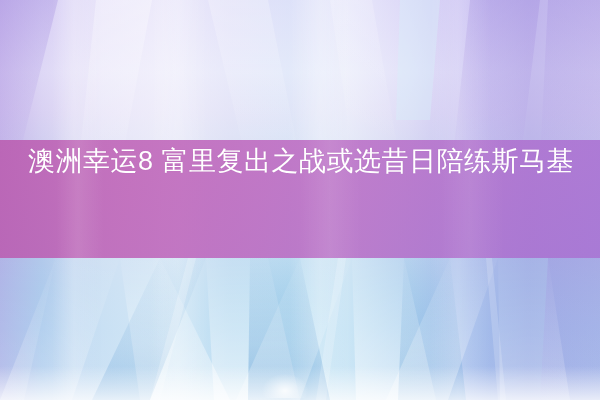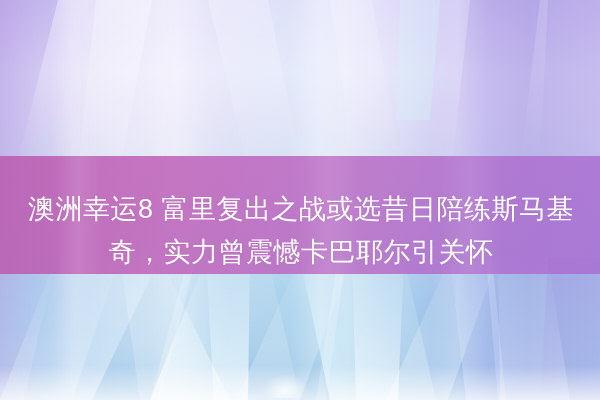--- a/index.html
+++ b/index.html
@@ -103,34 +103,34 @@
     width: 46px;
     height: 24px;
     background: radial-gradient(ellipse at 50% 70%, rgba(255,255,255,0.85) 0%, rgba(255,255,255,0.28) 45%, rgba(255,255,255,0) 72%);
     pointer-events: none;
   }
 
   
   .band {
     position: absolute;
     left: 0;
-    top: 156px;
+    top: 140px;
     width: 600px;
     height: 118px;
     background: linear-gradient(100deg,
         rgba(186,92,176,0.88) 0%,
         rgba(190,96,182,0.86) 22%,
         rgba(188,100,190,0.84) 44%,
         rgba(180,104,198,0.82) 66%,
         rgba(172,108,206,0.82) 86%,
         rgba(168,110,210,0.84) 100%);
     display: flex;
     flex-direction: column;
     align-items: center;
-    justify-content: flex-end;
+    justify-content: flex-start;
     box-sizing: border-box;
     padding: 0 8px;
   }
   .band-sheen {
     position: absolute;
     inset: 0;
     background:
       linear-gradient(90deg,
         rgba(255,255,255,0.00) 0px,
         rgba(255,255,255,0.00) 56px,
@@ -219,16 +219,15 @@
     </svg>
   </div>
 
   <div class="streaks"></div>
   <div class="bottom-haze"></div>
   <div class="watermark"></div>
 
   <div class="band">
     <div class="band-sheen"></div>
     <div class="headline headline-line1">澳洲幸运8 富里复出之战或选昔日陪练斯马基</div>
-    <div class="headline headline-line2">奇，实力曾震憾卡巴耶尔引关怀</div>
   </div>
 
 </div>
 
 </body></html>

